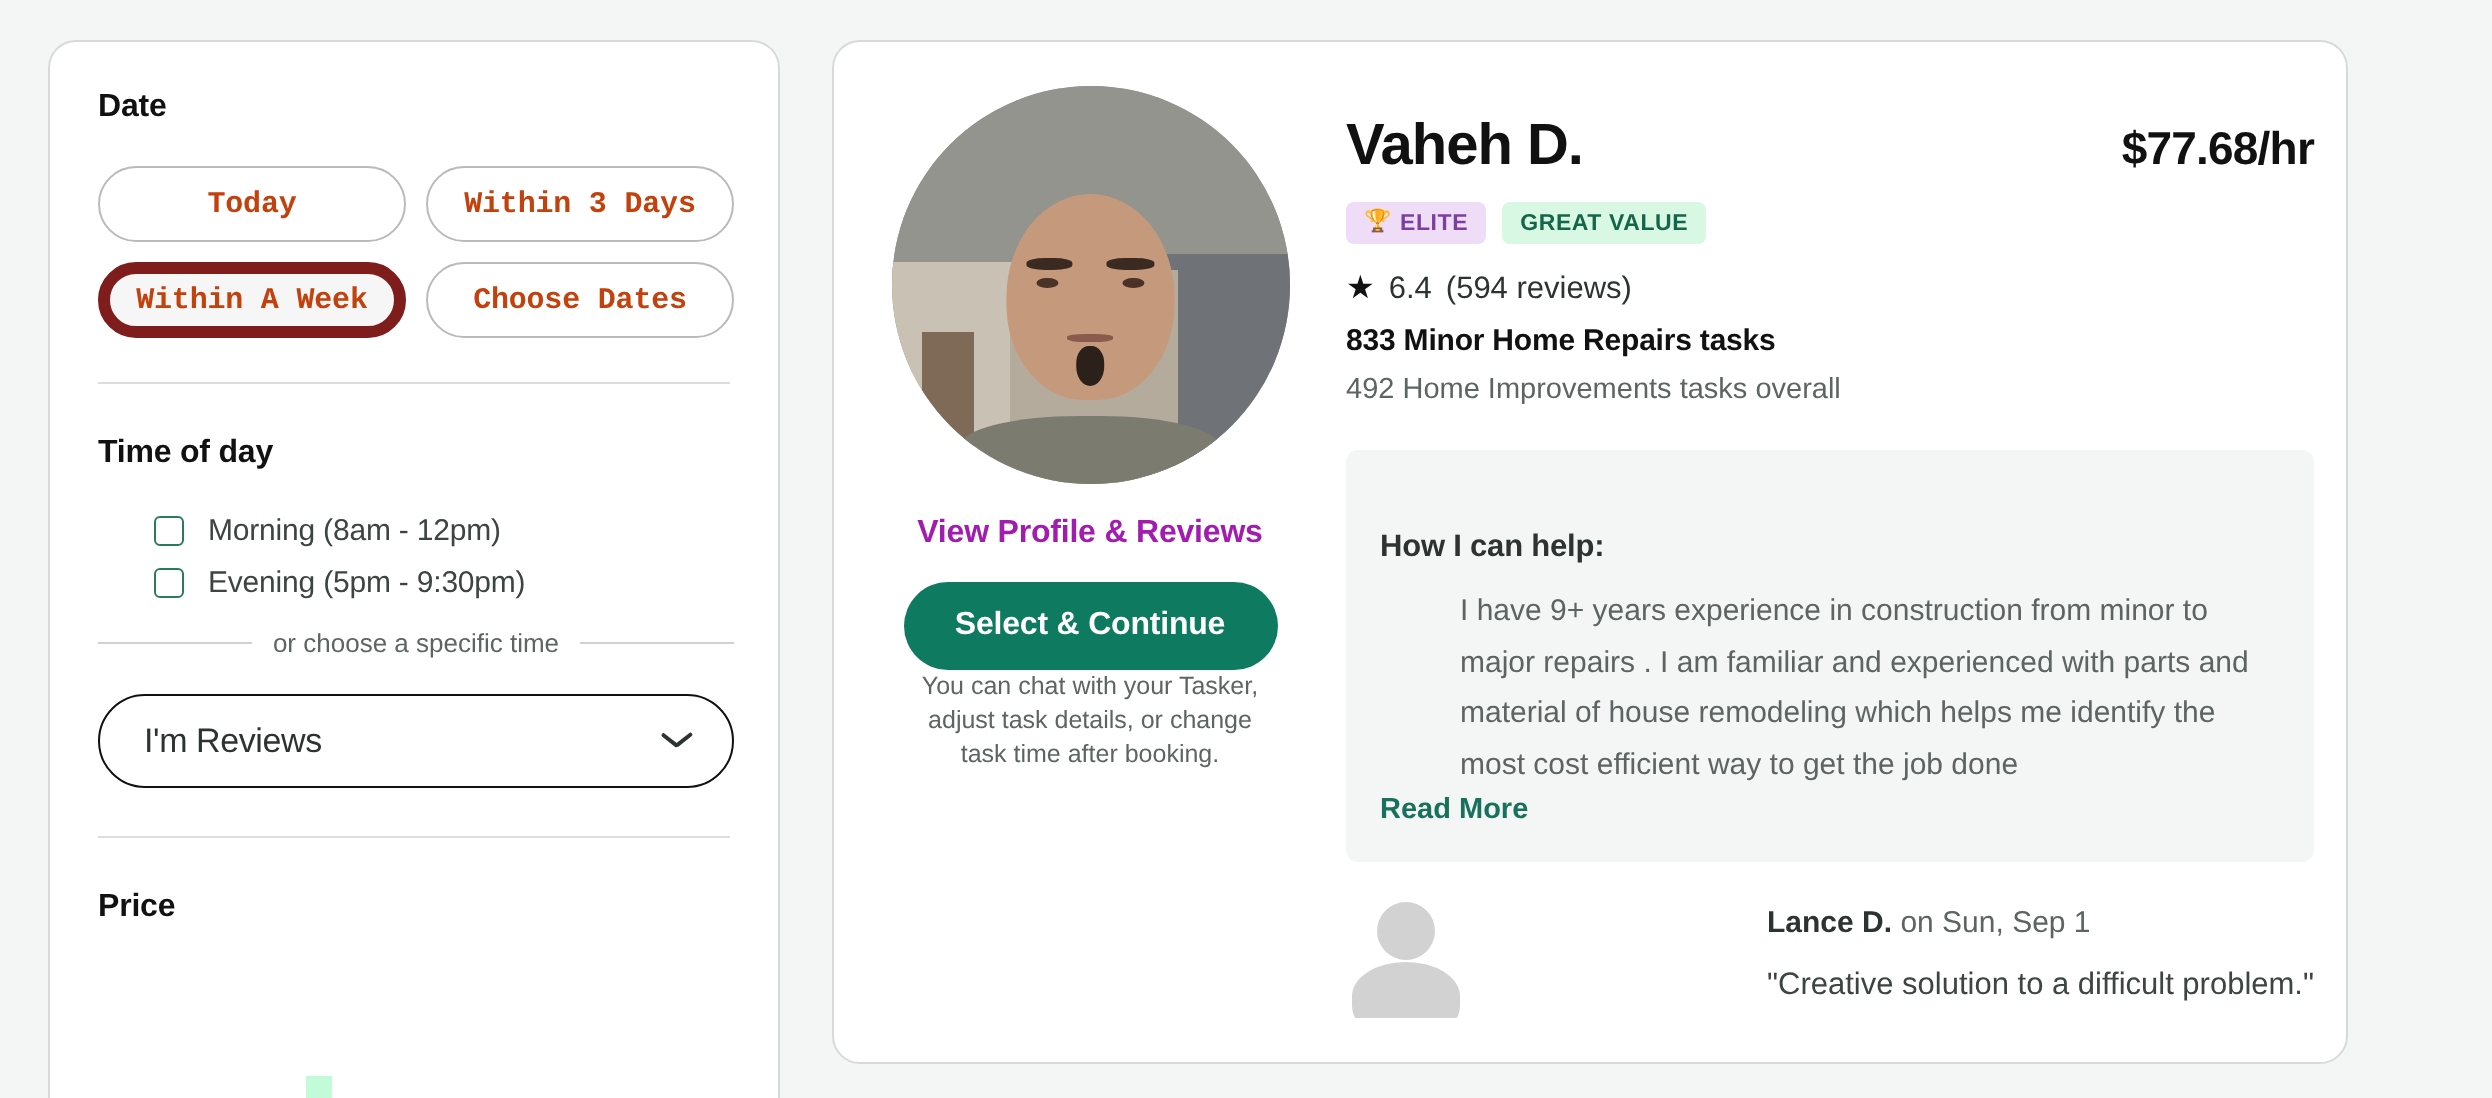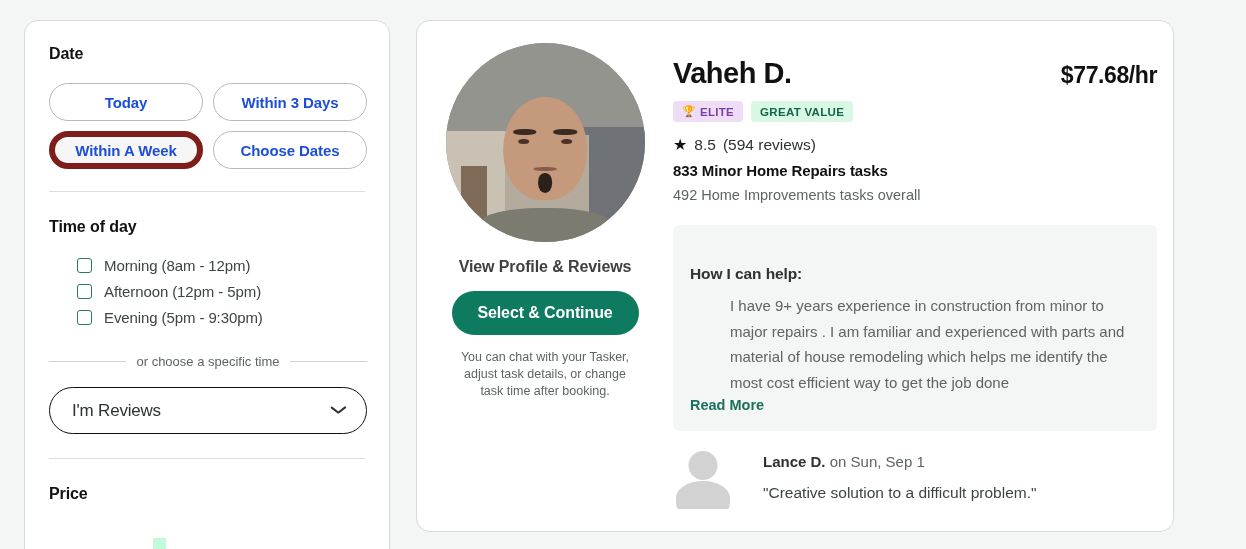--- a/index.html
+++ b/index.html
@@ -47,24 +47,24 @@
     gap: 10px 10px;
     width: 318px;
   }
 
   .chip {
     width: 154px;
     height: 38px;
     border-radius: 19px;
     border: 1px solid #b9bbbb;
     background: #ffffff;
-    font-family: Liberation Sans, sans-serif;
+    font-family: Liberation Mono, monospace;
     font-size: 15px;
     font-weight: bold;
-    color: #1d4ed8;
+    color: #c2410c;
     display: flex;
     align-items: center;
     justify-content: center;
     cursor: pointer;
     letter-spacing: -0.1px;
   }
 
   .chip.selected {
     border: 6px solid #7f1d1d;
     background: #f5f6f5;
@@ -98,25 +98,26 @@
   }
 
   .check-label {
     margin-left: 12px;
     font-size: 15px;
     color: #3d4543;
     letter-spacing: -0.1px;
   }
 
   .or-divider {
-    margin-top: 24px;
+    margin-top: 10px;
     display: flex;
     align-items: center;
     gap: 10px;
     width: 318px;
+    justify-content: flex-end;
   }
   .or-divider .line { flex: 1 1 auto; height: 1px; background: #cfd2d1; }
   .or-divider .txt { font-size: 13px; color: #5d6563; white-space: nowrap; }
 
   .select-box {
     margin-top: 18px;
     width: 318px;
     height: 47px;
     border: 1.6px solid #111111;
     border-radius: 24px;
@@ -232,21 +233,21 @@
     position: absolute; left: 50%; bottom: 0; transform: translateX(-50%);
     width: 66%; height: 17%; background: #7b7b70;
     border-radius: 46% 46% 0 0;
   }
 
   .view-profile {
     margin-top: 15px;
     text-align: center;
     font-size: 16px;
     font-weight: bold;
-    color: #404040;
+    color: #a21caf;
     line-height: 20px;
     cursor: pointer;
     letter-spacing: -0.1px;
   }
 
   .select-btn {
     margin-top: 14px;
     width: 187px;
     height: 44px;
     border-radius: 22px;
@@ -254,21 +255,20 @@
     color: #ffffff;
     font-size: 16px;
     font-weight: bold;
     border: none;
     cursor: pointer;
     font-family: "Liberation Sans", sans-serif;
     letter-spacing: -0.1px;
   }
 
   .chat-note {
-    margin-top: 14px;
     width: 182px;
     text-align: center;
     font-size: 12.5px;
     line-height: 17px;
     color: #5d6563;
   }
 
   
   .right-col {
     flex: 1 1 auto;
@@ -365,20 +365,21 @@
     color: #18715b;
     cursor: pointer;
     display: inline-block;
   }
 
   .review-row {
     margin-top: 18px;
     display: flex;
     align-items: flex-start;
     gap: 30px;
+    justify-content: space-between;
   }
   .review-avatar {
     width: 60px; height: 60px; flex: 0 0 60px;
     position: relative; overflow: hidden;
   }
   .review-avatar .rhead {
     position: absolute; left: 50%; top: 2px; transform: translateX(-50%);
     width: 29px; height: 29px; border-radius: 50%; background: #d2d2d2;
   }
   .review-avatar .rbody {
@@ -408,24 +409,20 @@
 
     <div class="divider"></div>
 
     <div class="sub-block">
       <div class="section-title">Time of day</div>
 
       <div class="check-list">
         <div class="check-row">
           <span class="checkbox"></span>
           <span class="check-label">Morning (8am - 12pm)</span>
-        </div>
-        <div class="check-row">
-          <span class="checkbox"></span>
-          <span class="check-label">Afternoon (12pm - 5pm)</span>
         </div>
         <div class="check-row">
           <span class="checkbox"></span>
           <span class="check-label">Evening (5pm - 9:30pm)</span>
         </div>
       </div>
 
       <div class="or-divider">
         <span class="line"></span>
         <span class="txt">or choose a specific time</span>
@@ -487,21 +484,21 @@
             <span class="trophy">🏆</span>
             <span>ELITE</span>
           </span>
           <span class="badge value">
             <span>GREAT VALUE</span>
           </span>
         </div>
 
         <div class="rating-row">
           <span class="star">★</span>
-          <span>8.5</span>
+          <span>6.4</span>
           <span>(594 reviews)</span>
         </div>
 
         <div class="tasks-primary">833 Minor Home Repairs tasks</div>
         <div class="tasks-secondary">492 Home Improvements tasks overall</div>
 
         <div class="help-panel">
           <div class="help-title">How I can help:</div>
           <div class="help-body">I have 9+ years experience in construction from minor to major repairs . I am familiar and experienced with parts and material of house remodeling which helps me identify the most cost efficient way to get the job done</div>
           <div class="read-more">Read More</div>

